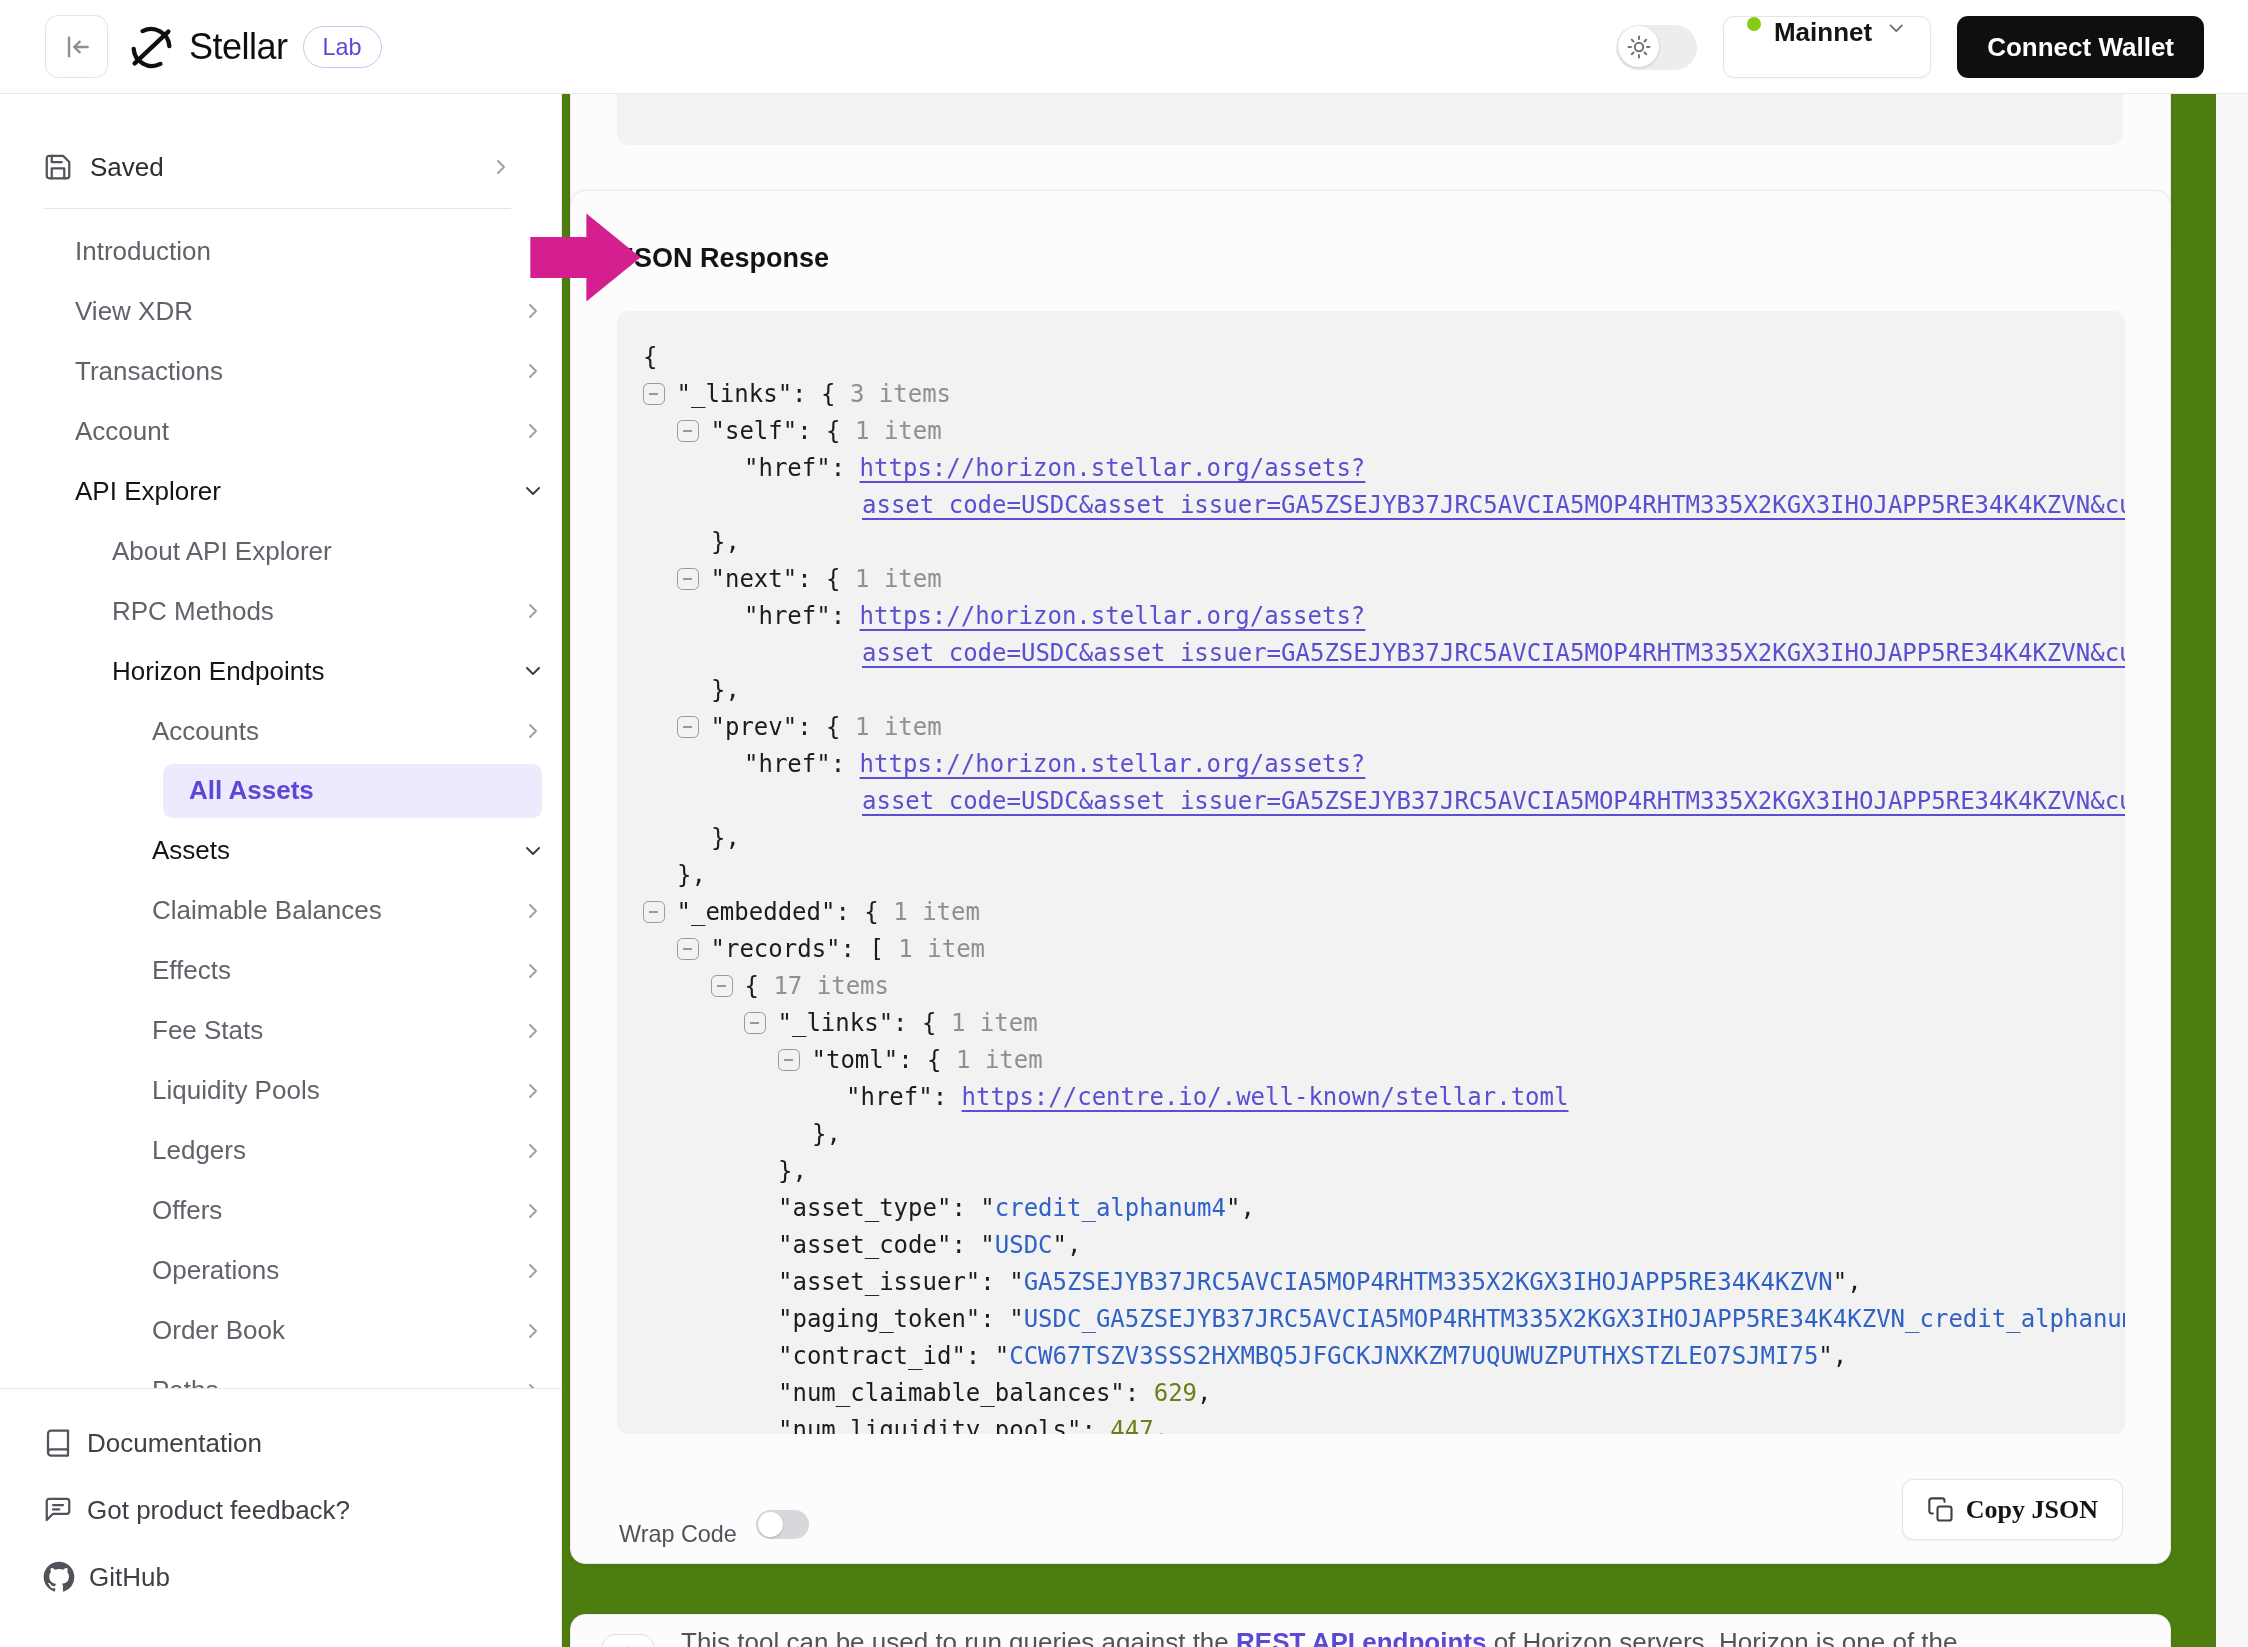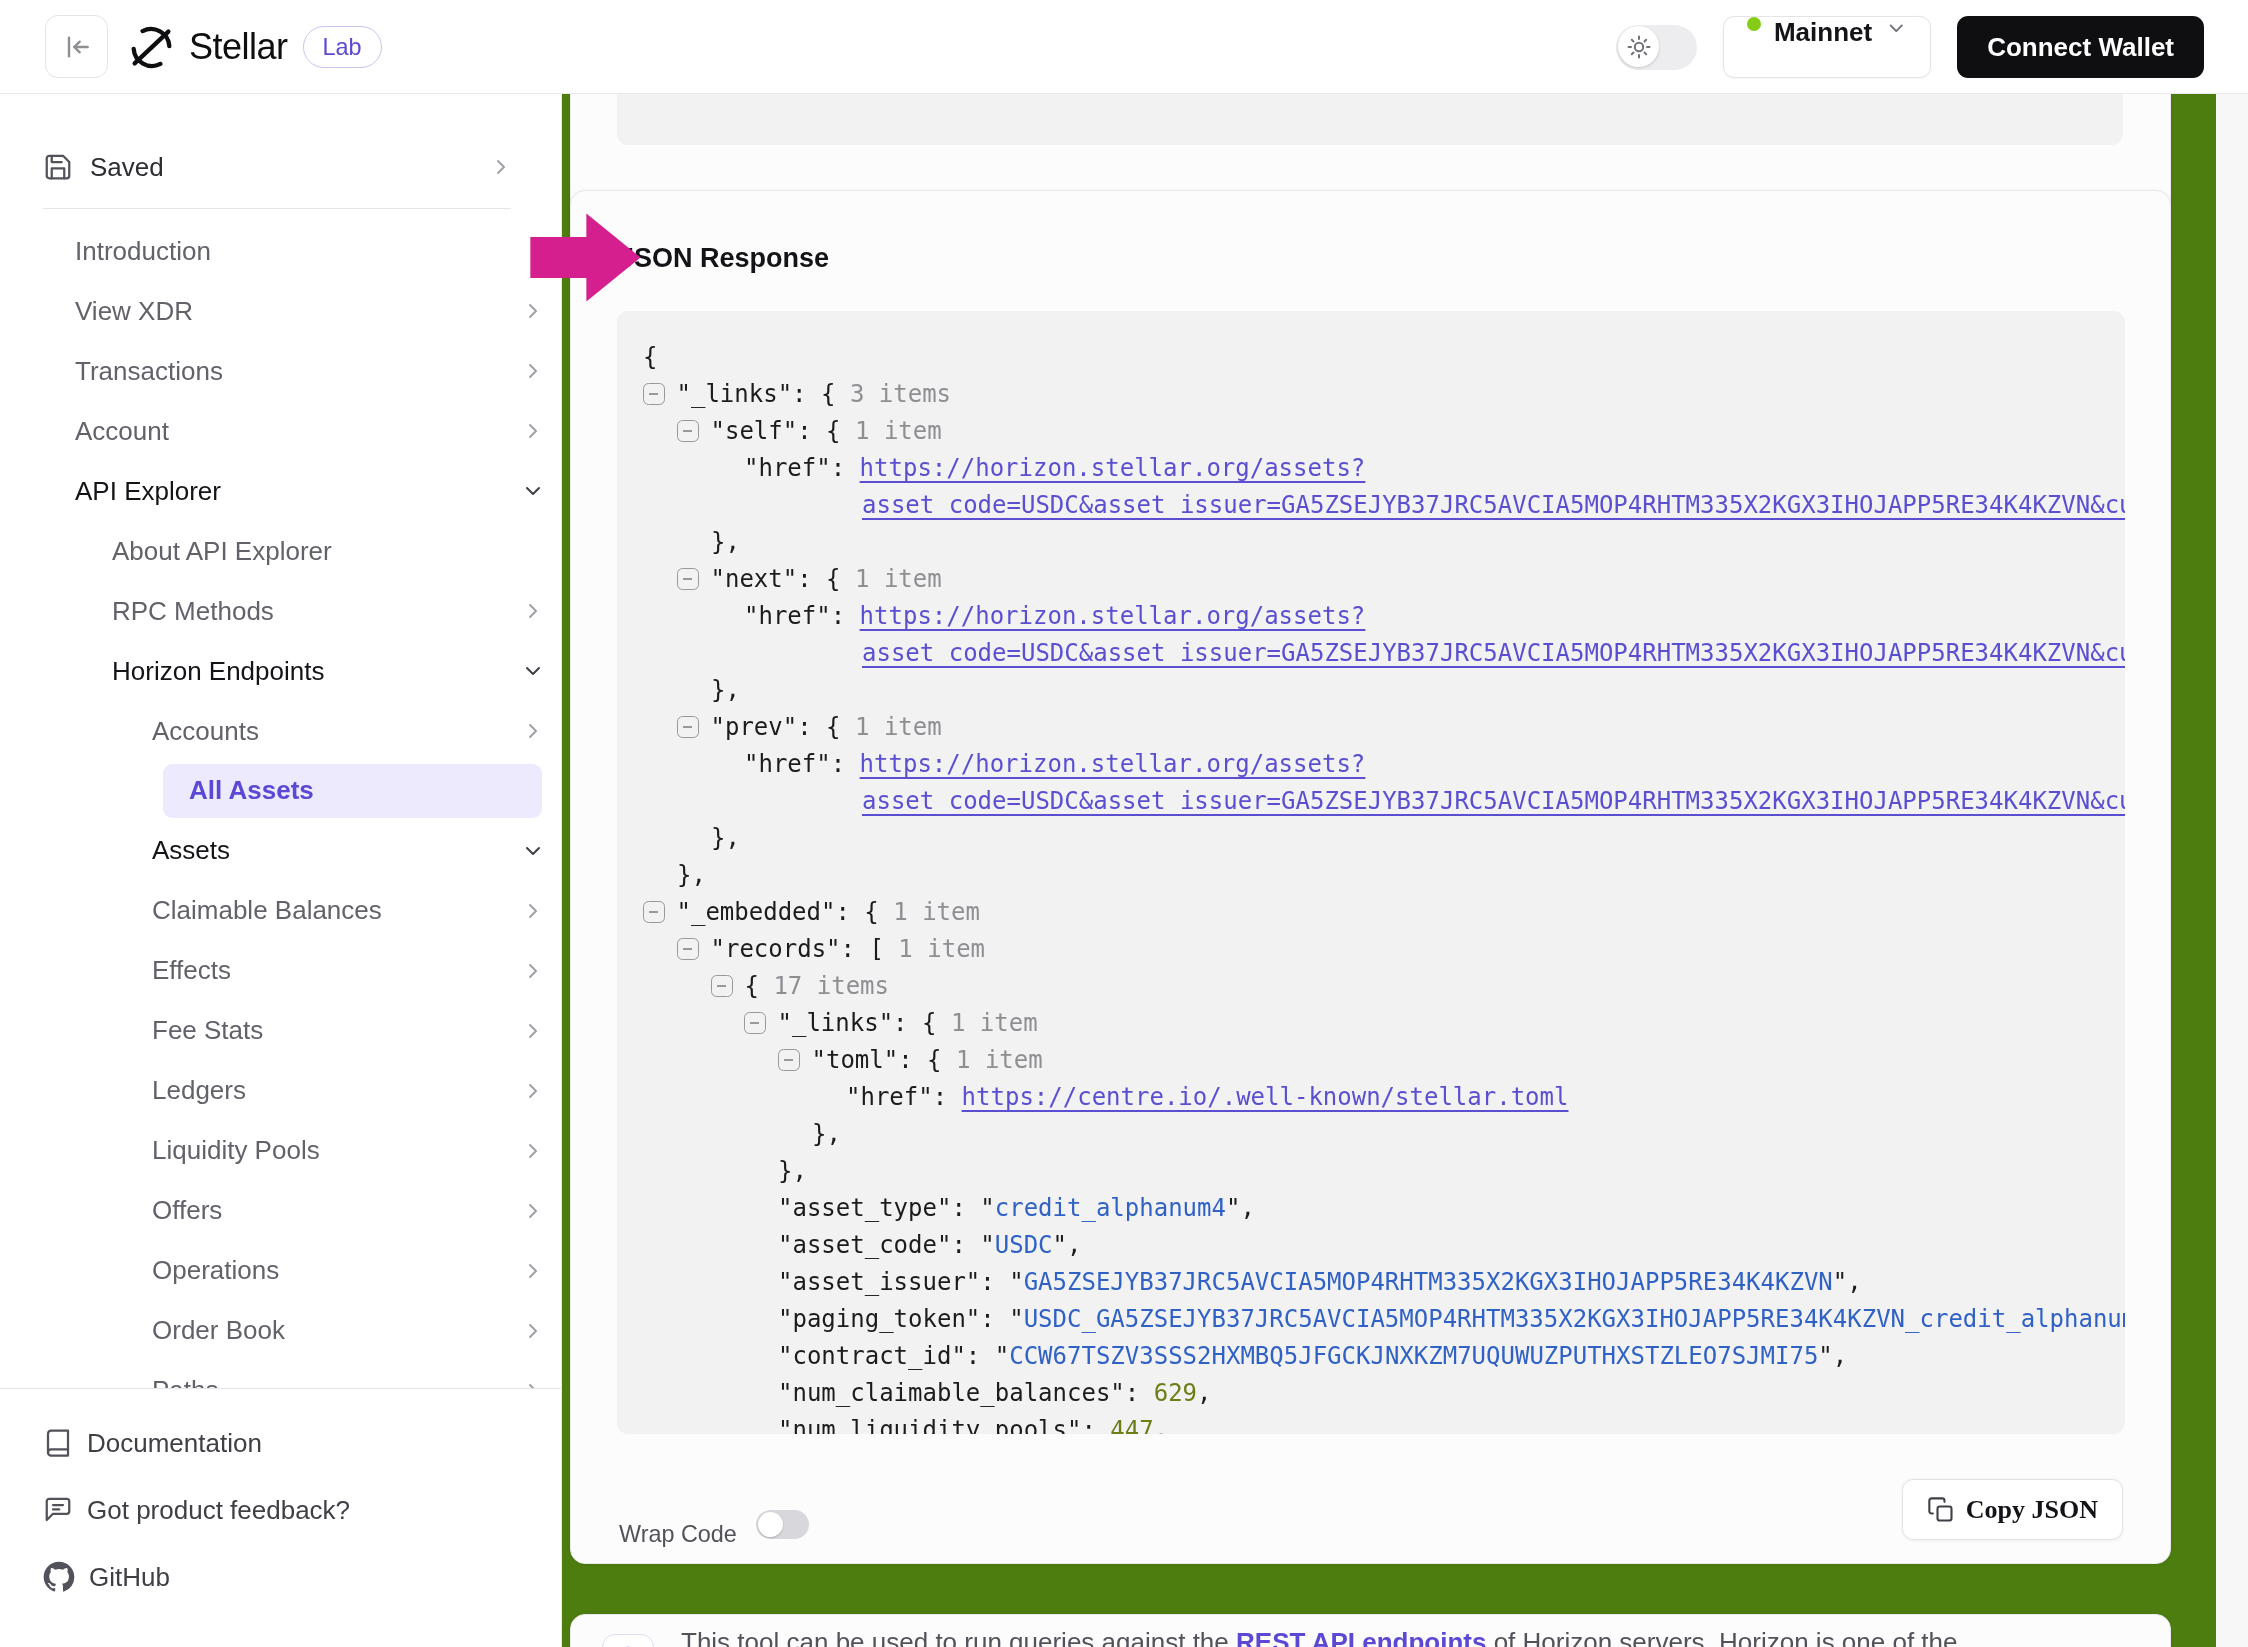--- a/index.html
+++ b/index.html
@@ -291,31 +291,31 @@
         <span class="side-label">Fee Stats</span>
         <span class="chev chev-r">
           <svg width="24" height="24" viewBox="0 0 24 24" fill="none" stroke="currentColor" stroke-width="2" stroke-linecap="round" stroke-linejoin="round">
             <polyline points="9 6 15 12 9 18"></polyline>
           </svg>
         </span>
 
       </div>
 
       <div class="side-item ind-2 chev-right">
+        <span class="side-label">Liquidity Pools</span>
+        <span class="chev chev-r">
+          <svg width="24" height="24" viewBox="0 0 24 24" fill="none" stroke="currentColor" stroke-width="2" stroke-linecap="round" stroke-linejoin="round">
+            <polyline points="9 6 15 12 9 18"></polyline>
+          </svg>
+        </span>
+
+      </div>
+
+      <div class="side-item ind-2 chev-right">
         <span class="side-label">Ledgers</span>
-        <span class="chev chev-r">
-          <svg width="24" height="24" viewBox="0 0 24 24" fill="none" stroke="currentColor" stroke-width="2" stroke-linecap="round" stroke-linejoin="round">
-            <polyline points="9 6 15 12 9 18"></polyline>
-          </svg>
-        </span>
-
-      </div>
-
-      <div class="side-item ind-2 chev-right">
-        <span class="side-label">Liquidity Pools</span>
         <span class="chev chev-r">
           <svg width="24" height="24" viewBox="0 0 24 24" fill="none" stroke="currentColor" stroke-width="2" stroke-linecap="round" stroke-linejoin="round">
             <polyline points="9 6 15 12 9 18"></polyline>
           </svg>
         </span>
 
       </div>
 
       <div class="side-item ind-2 chev-right">
         <span class="side-label">Offers</span>

